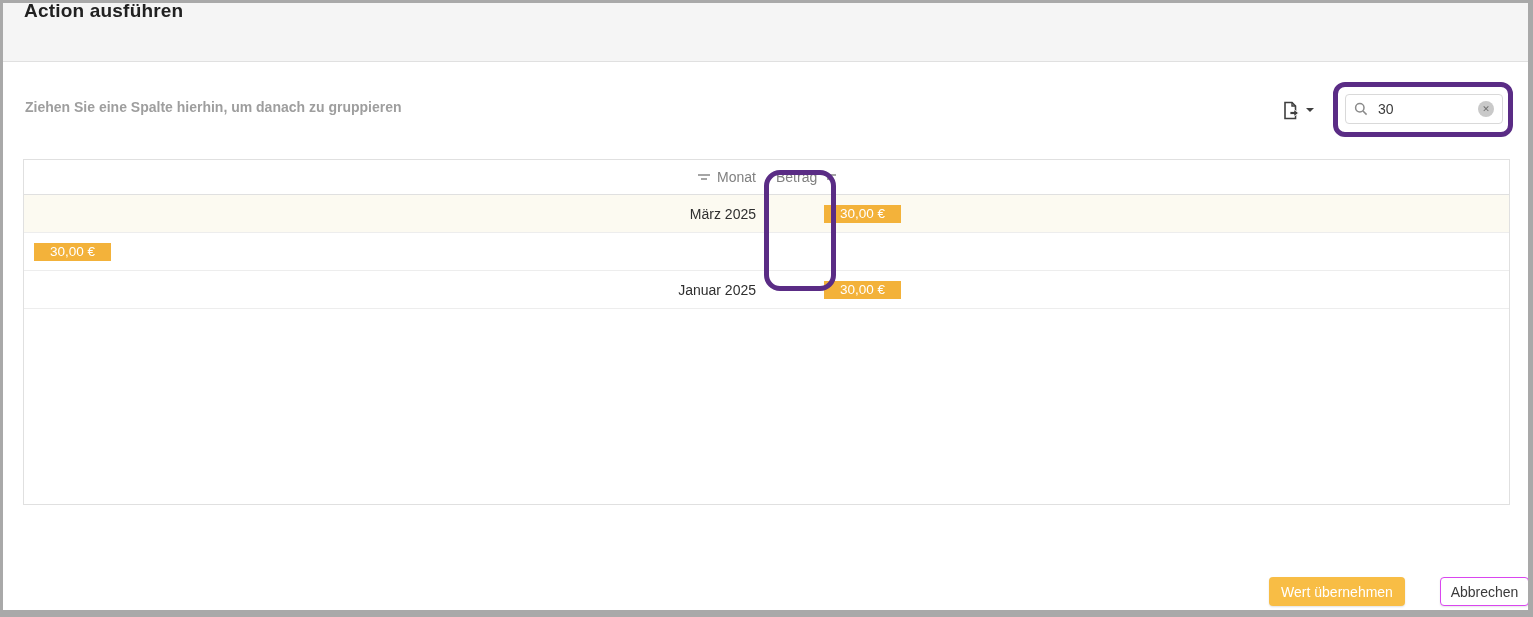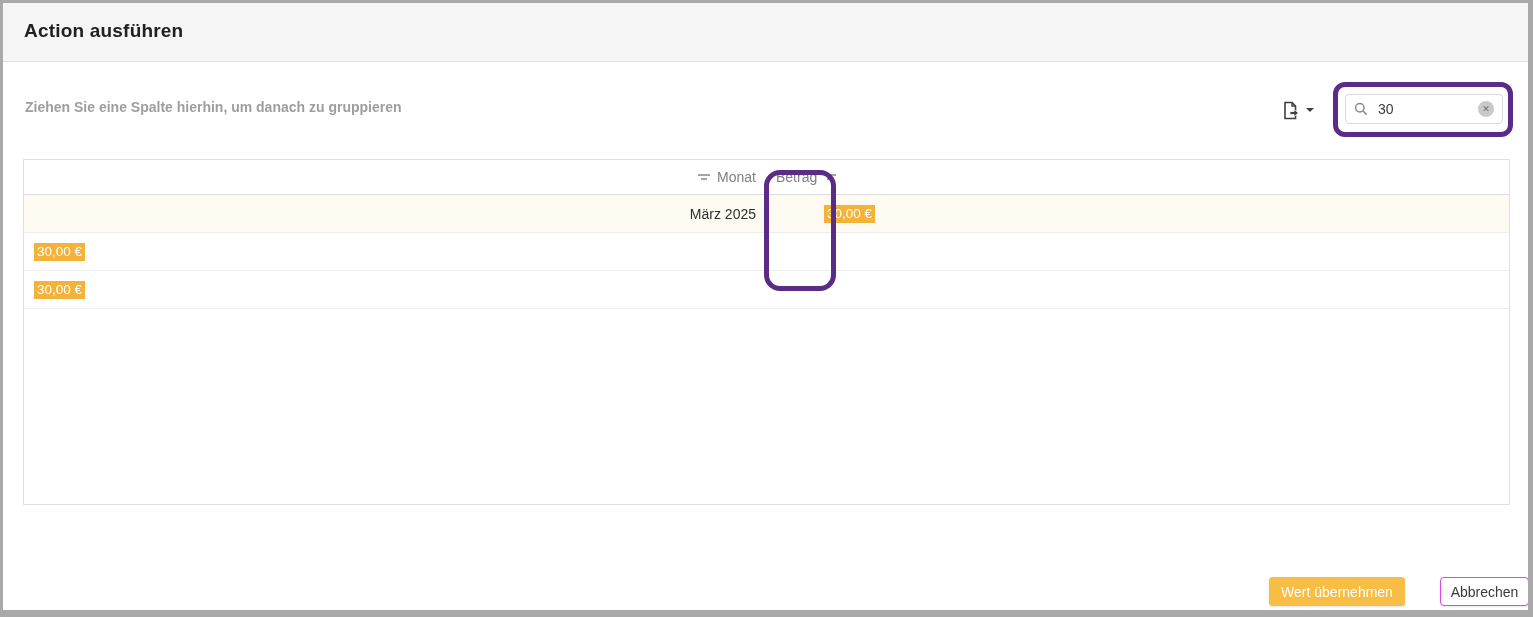--- a/index.html
+++ b/index.html
@@ -20,21 +20,21 @@
     border-width: 3px 5px 7px 3px;
     pointer-events: none;
     z-index: 50;
   }
 
   
   .titlebar {
     position: absolute; left: 0; top: 0; right: 0; height: 62px;
     background: #f5f5f5;
     border-bottom: 1px solid #e0e0e0;
-    display: flex; align-items: center;
+    display: flex; 
   }
   .titlebar .title {
     margin-left: 24px;
     font-size: 19px; font-weight: 700; color: #212121;
     letter-spacing: 0.2px;
   }
 
   
   .group-hint {
     position: absolute; left: 25px; top: 99px;
@@ -106,21 +106,21 @@
     gap: 48px;
   }
   .grid-row .cell { display: flex; align-items: center; }
   .grid-row .cell-monat { justify-content: flex-end; }
   .grid-row .cell-betrag { justify-content: flex-start; }
   .grid-row.row-focused { background: #fcfaf1; }
   .chip {
     display: inline-block;
     background: #f3b23a; color: #ffffff;
     font-size: 13.5px; line-height: 18px;
-    padding: 0 3px;
+    padding: 0 16px;
   }
 
   
   .annotation {
     position: absolute;
     border: 5px solid #5a2c85;
     border-radius: 12px;
     pointer-events: none;
     z-index: 40;
     background: transparent;
@@ -208,20 +208,21 @@
       </div>
     </div>
 
     <div class="grid-row">
       <div class="cell cell-betrag">
         <span class="chip">30,00 €</span>
       </div>
     </div>
 
     <div class="grid-row">
+      <div class="cell cell-monat">Januar 2025</div>
       <div class="cell cell-betrag">
         <span class="chip">30,00 €</span>
       </div>
     </div>
   </div>
 
   <div class="annotation chips-ring"></div>
 
   <div class="btn btn-apply">Wert übernehmen</div>
   <div class="btn btn-cancel">Abbrechen</div>

